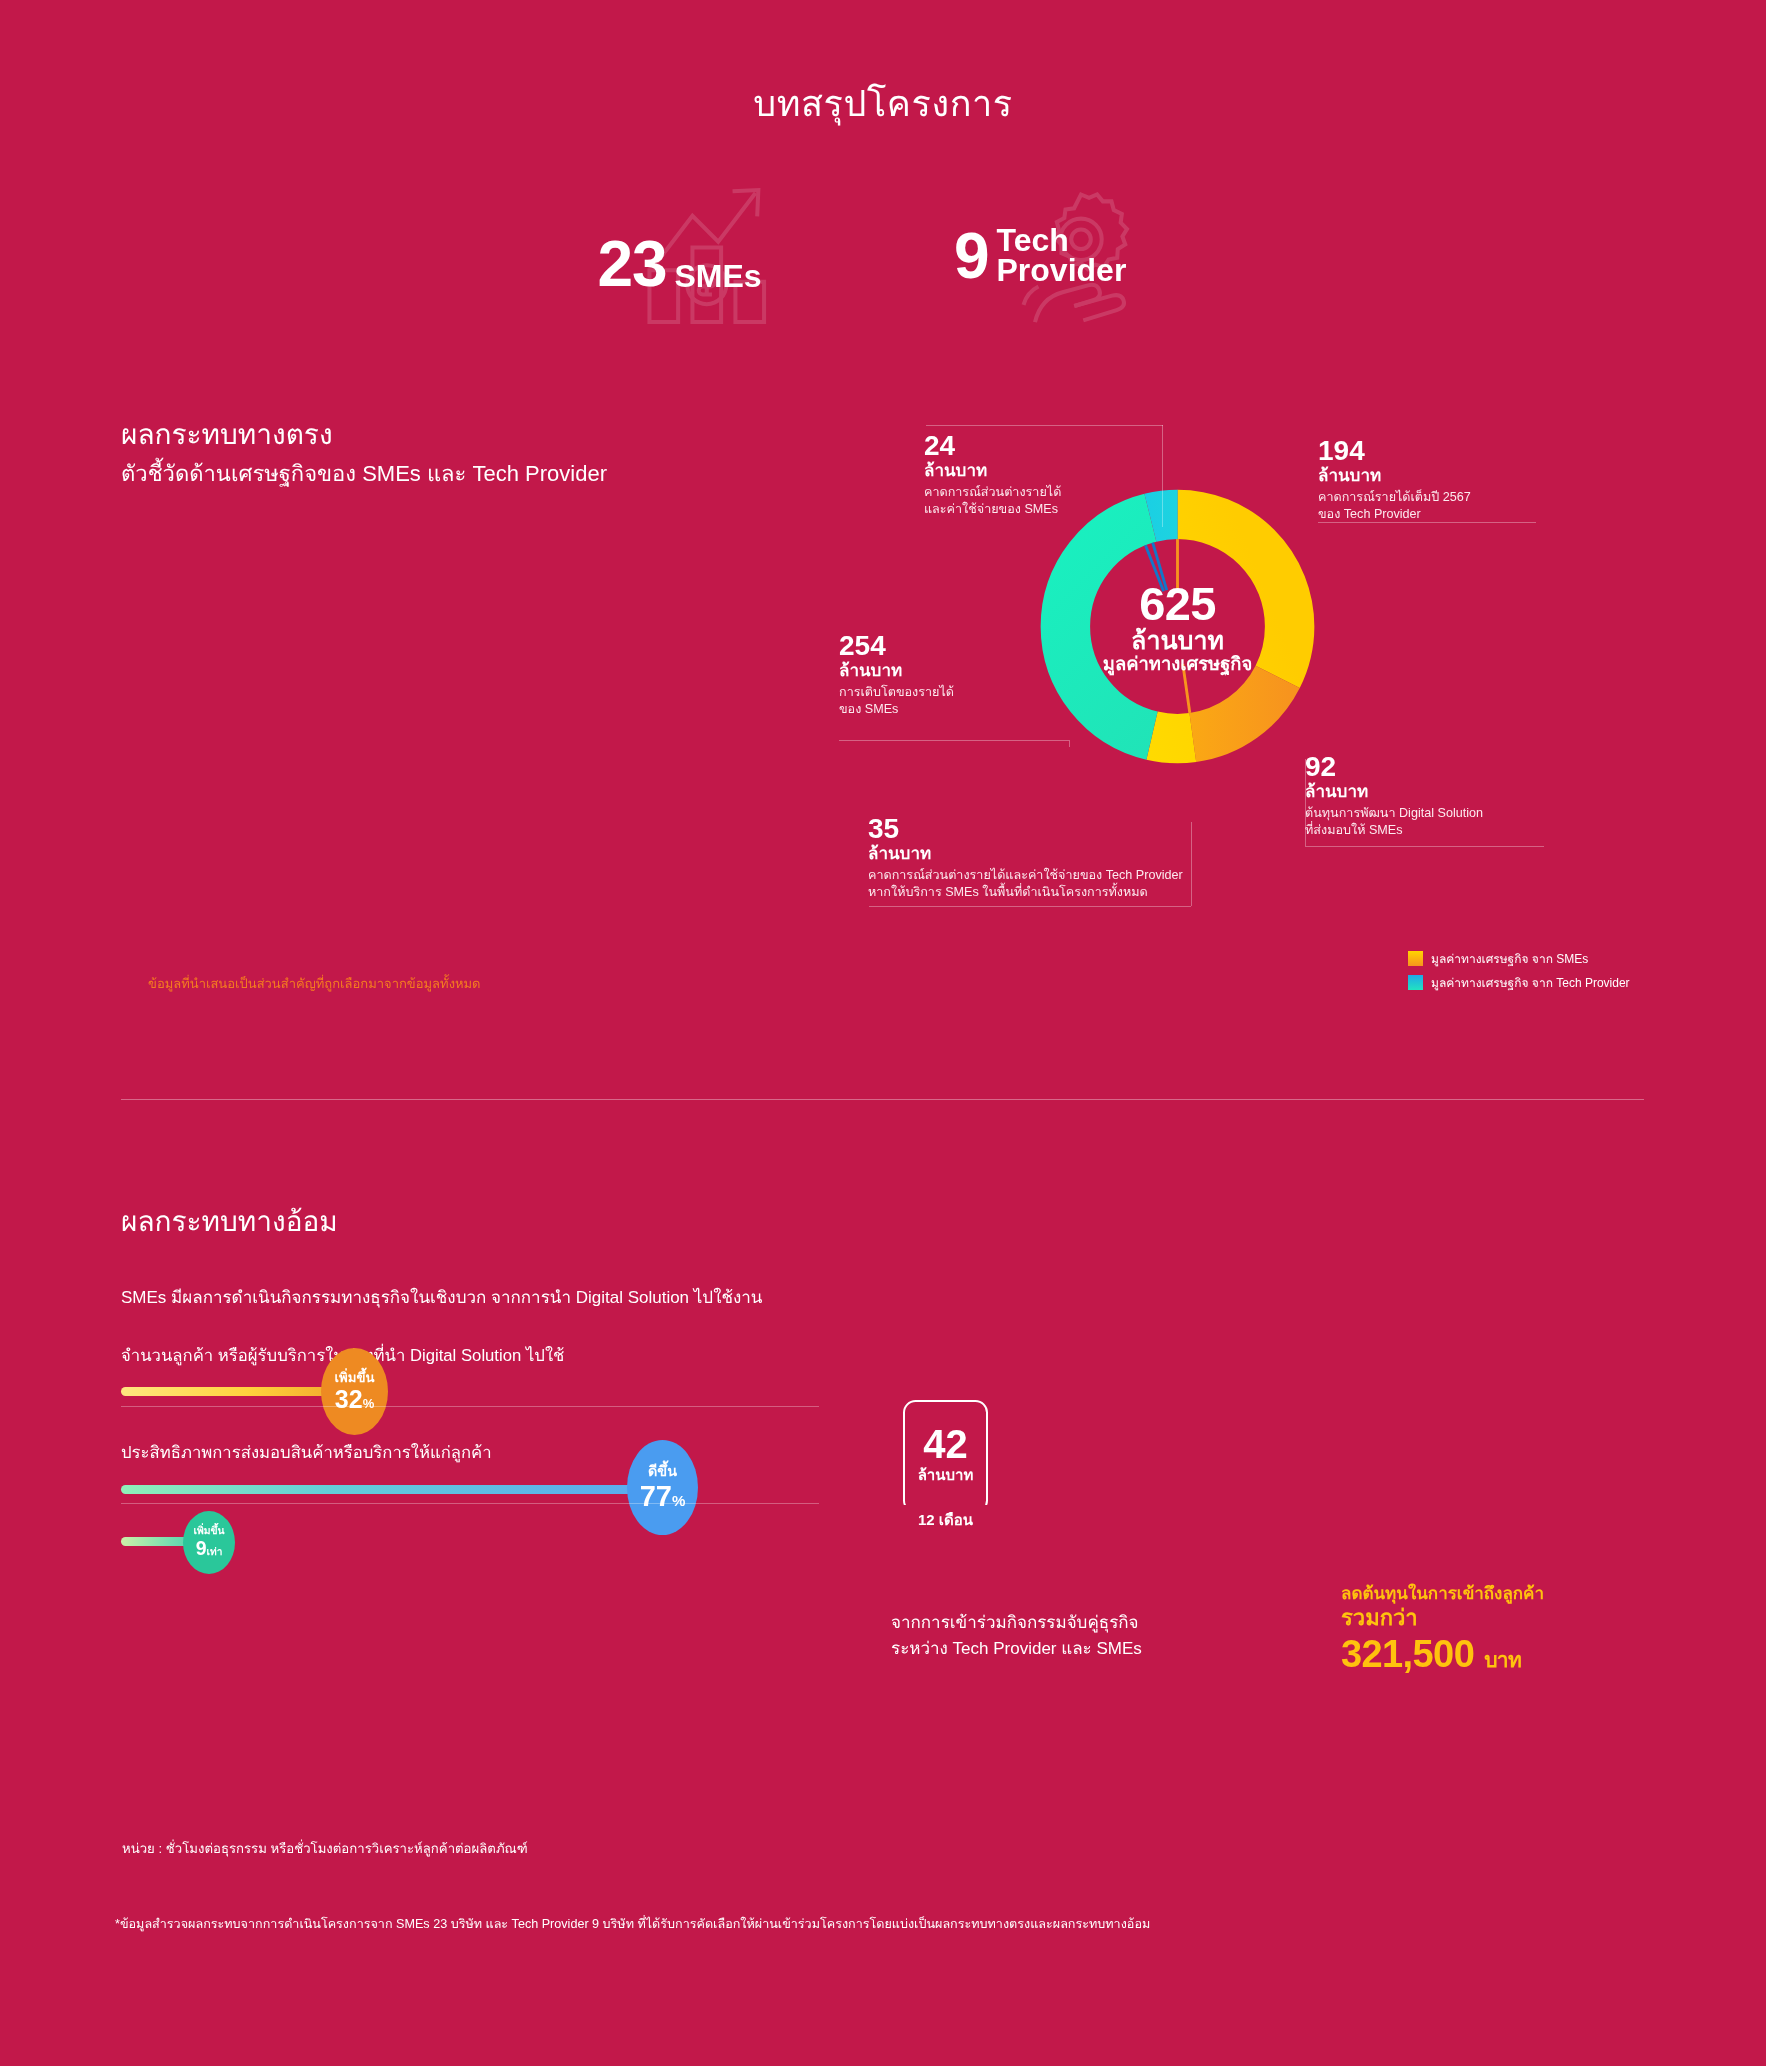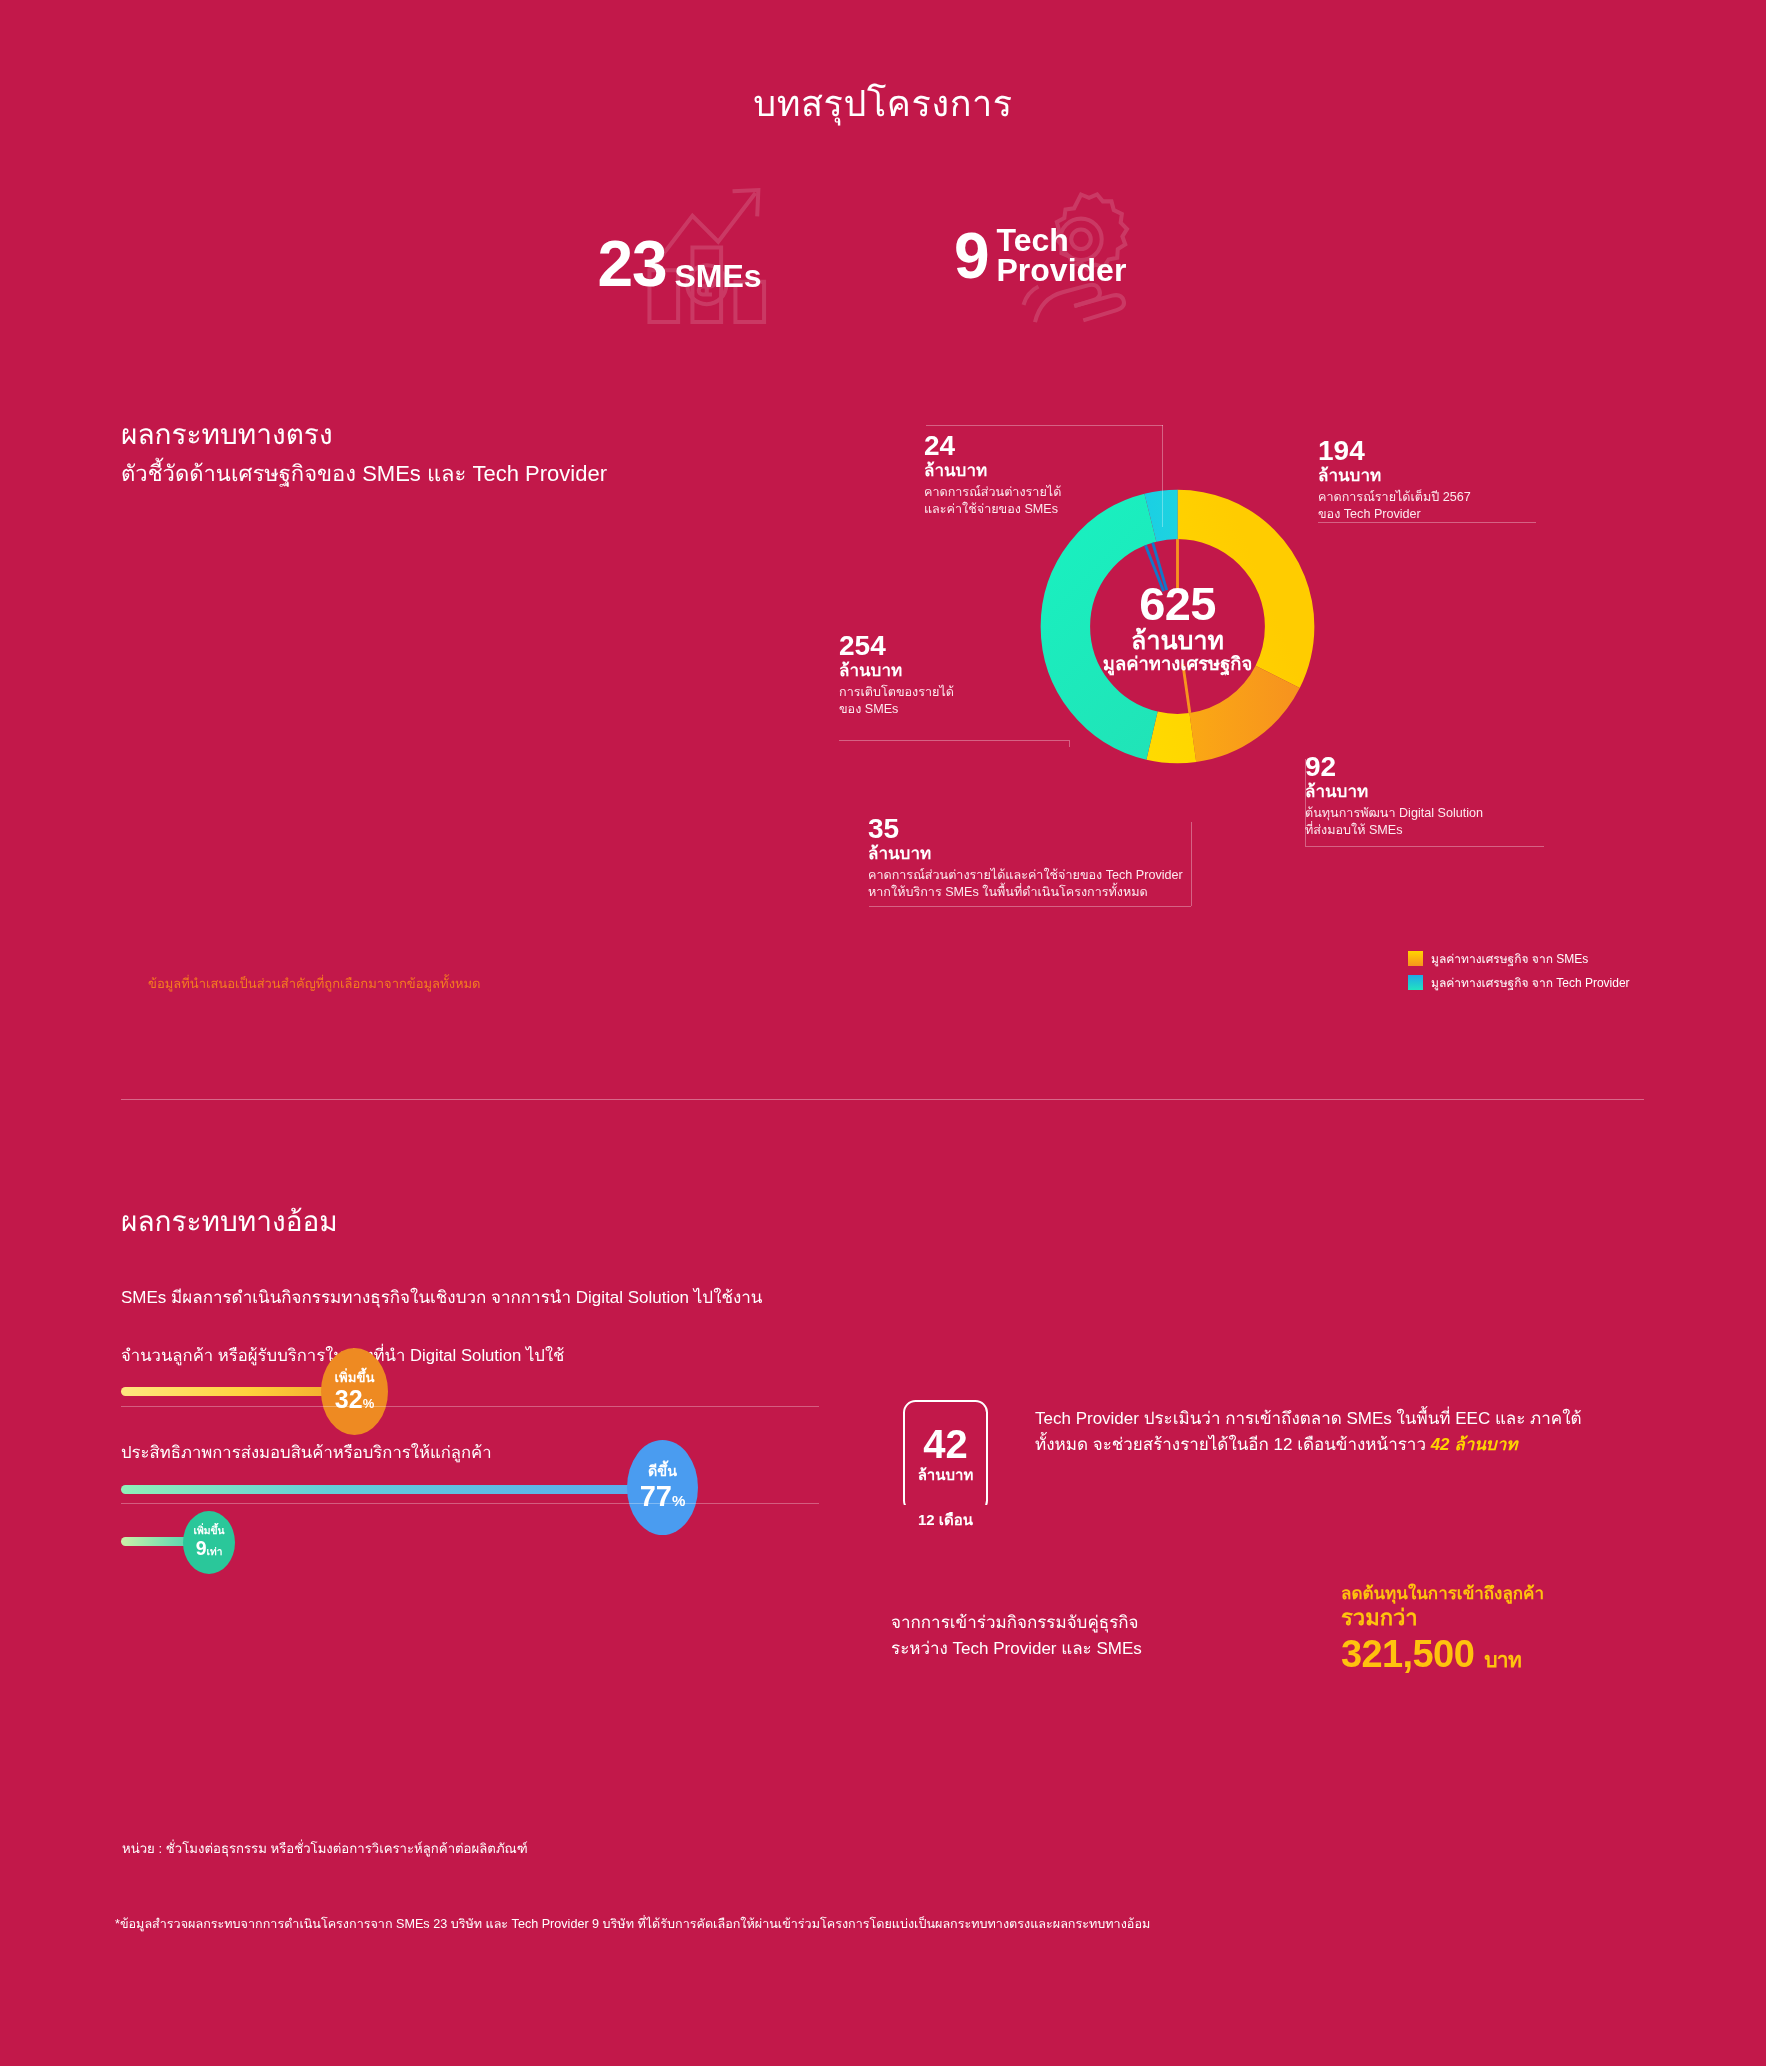--- a/index.html
+++ b/index.html
@@ -320,21 +320,20 @@
     </div>
   </div>
 
 
   <div class="box42">
     <div class="b42n">42</div>
     <div class="b42u">ล้านบาท</div>
   </div>
   <div class="box42-foot">12 เดือน</div>
 
-  <div class="para42"><span>Tech Provider ประเมินว่า การเข้าถึงตลาด SMEs ในพื้นที่ EEC และ ภาคใต้ทั้งหมด จะช่วยสร้างรายได้ในอีก 12 เดือนข้างหน้าราว </span><span class="hl">42 ล้านบาท</span></div>
 
   <div class="pairing">
     <div>จากการเข้าร่วมกิจกรรมจับคู่ธุรกิจ</div>
     <div>ระหว่าง Tech Provider และ SMEs</div>
   </div>
 
   <div class="savings">
     <div class="s1">ลดต้นทุนในการเข้าถึงลูกค้า</div>
     <div class="s2">รวมกว่า</div>
     <div class="s3"><span>321,500</span> <span class="unit">บาท</span></div>

